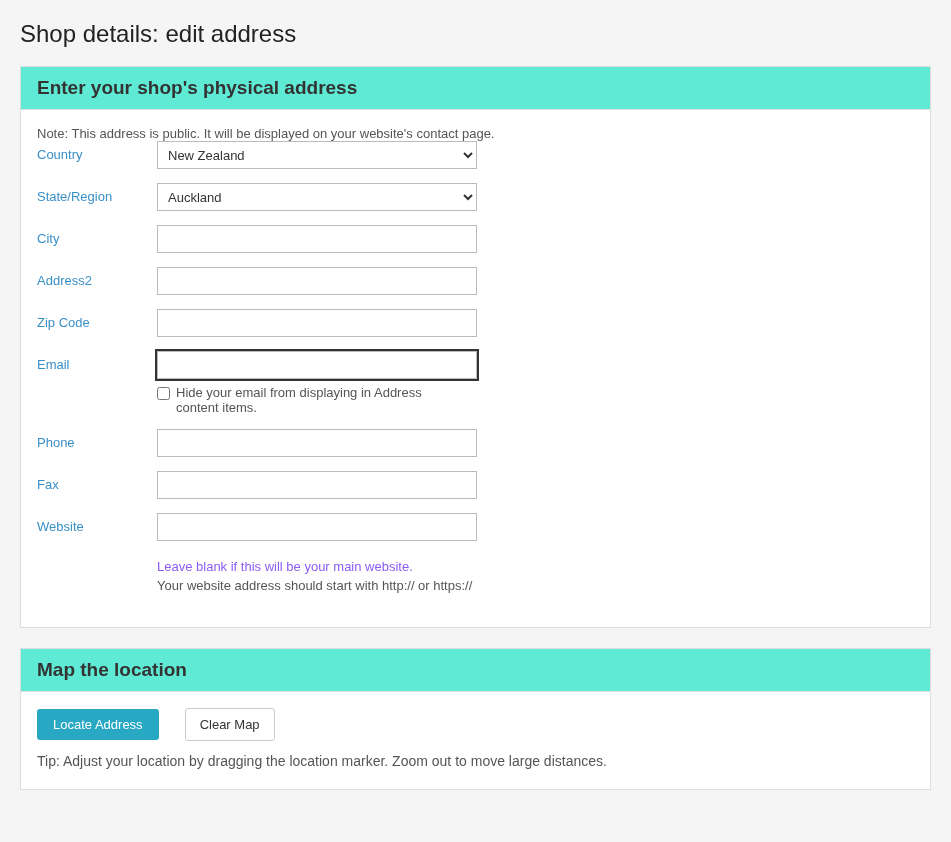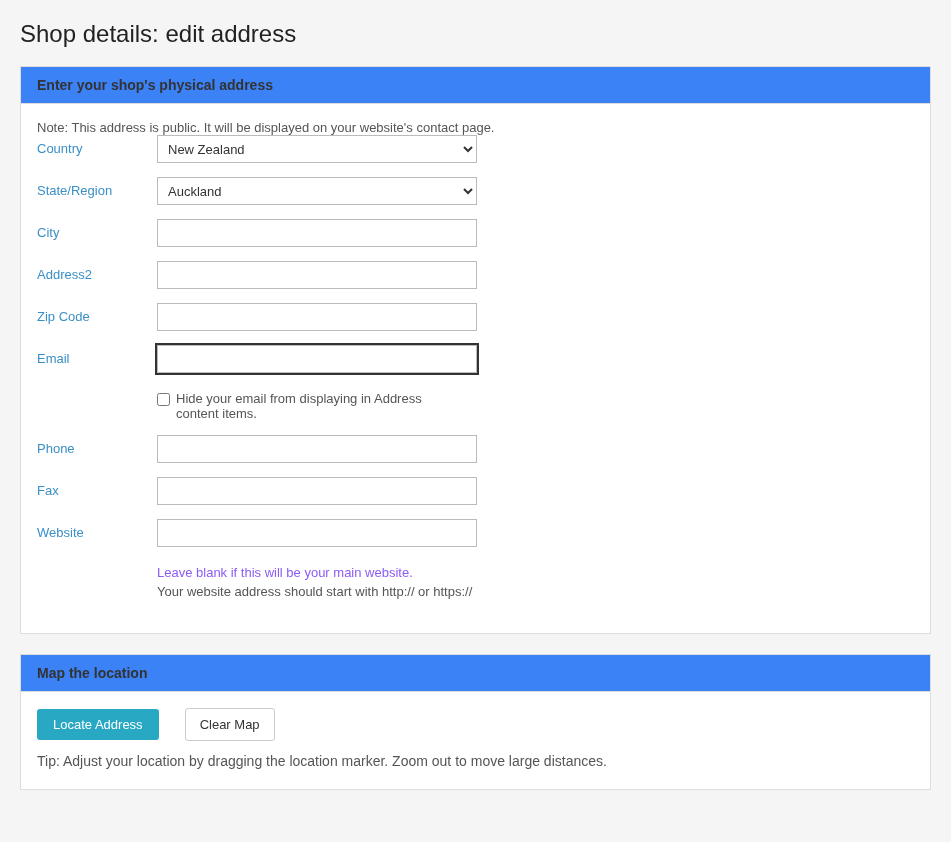--- a/index.html
+++ b/index.html
@@ -23,25 +23,25 @@
       margin-bottom: 18px;
     }
 
     .section-panel {
       background: #fff;
       border: 1px solid #ddd;
       margin-bottom: 20px;
     }
 
     .section-header {
-      background: #3b82f6;
+      background: #5eead4;
       border-bottom: 1px solid #ddd;
       padding: 10px 16px;
       font-weight: bold;
-      font-size: 14px;
+      font-size: 19px;
       color: #333;
     }
 
     .section-body {
       padding: 16px 16px 20px 16px;
     }
 
     .note-text {
       font-size: 13px;
       color: #555;
@@ -83,21 +83,21 @@
     }
 
     .email-input-focused {
       outline: 2px solid #333;
       outline-offset: 0;
     }
 
     .checkbox-wrap {
       display: flex;
       align-items: flex-start;
-      margin-top: 18px;
+      margin-top: 6px;
     }
 
     .checkbox-wrap input[type="checkbox"] {
       margin-top: 2px;
       margin-right: 6px;
     }
 
     .checkbox-label {
       font-size: 13px;
       color: #555;

